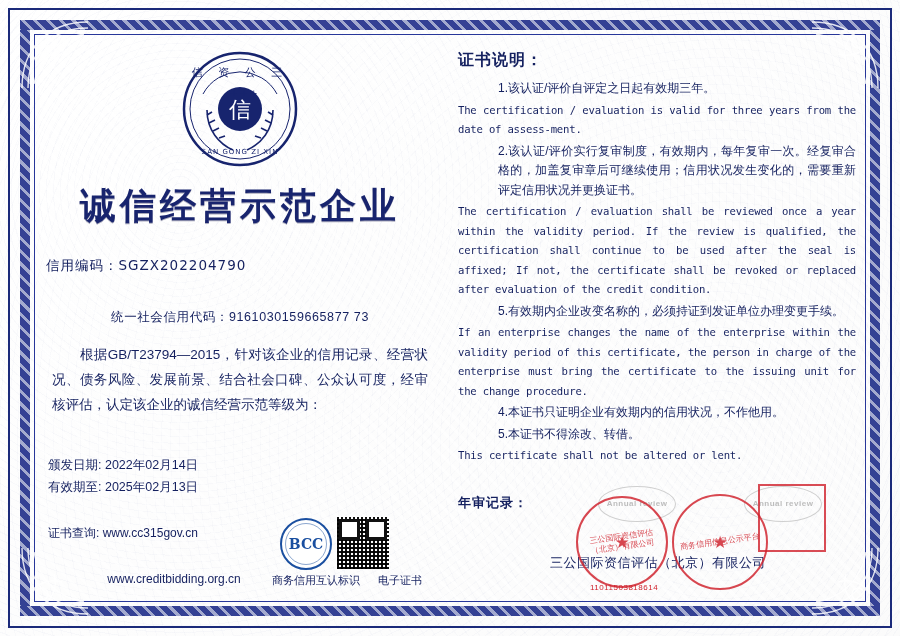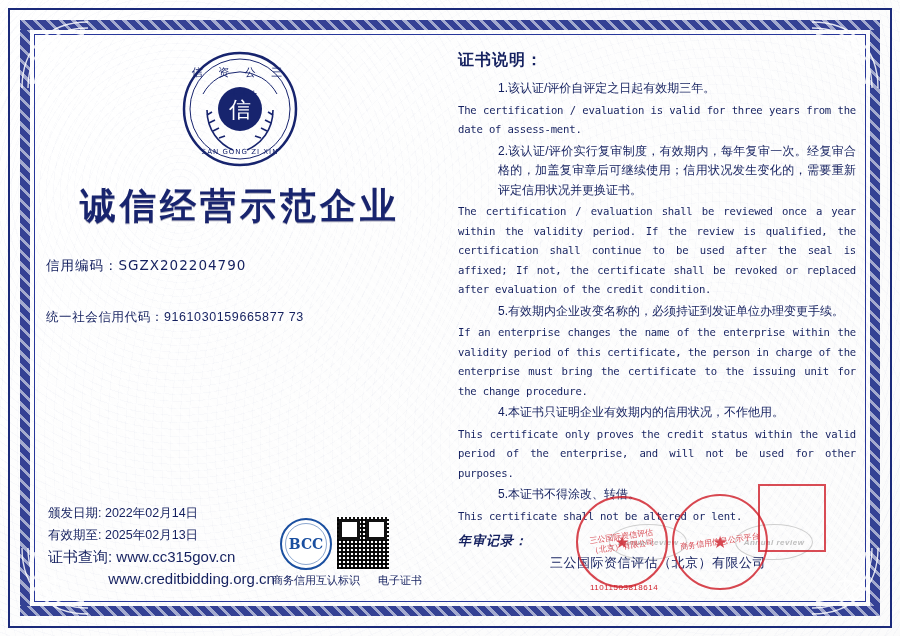--- a/index.html
+++ b/index.html
@@ -87,20 +87,21 @@
   }
   .code-line{
     text-align:left;
     margin-top:26px;
     font-size:13.5px;
     color:#14205f;
     letter-spacing:1px;
     font-family:"DejaVu Sans","Liberation Sans",sans-serif;
   }
   .uscc-line{
+    text-align:center;
     margin-top:34px;
     font-size:12.5px;
     color:#14205f;
     letter-spacing:.6px;
   }
   .body-text{
     margin-top:16px;
     font-size:13.5px;
     line-height:25px;
     color:#14205f;
@@ -118,21 +119,21 @@
     margin-top:10px;
   }
   .meta{
     position:absolute;
     left:8px;bottom:6px;
     font-size:12.5px;
     color:#14205f;
     line-height:22px;
   }
   .meta .row{white-space:nowrap;}
-  .meta .small{font-size:15px;}
+  .meta .small{font-size:12px;margin-top:24px;}
 
   
   .badges{
     position:absolute;
     left:240px;bottom:26px;
     display:flex;align-items:flex-end;gap:4px;
   }
   .bcc{
     width:48px;height:48px;border-radius:50%;
     border:2px solid #1a4fa0;
@@ -175,27 +176,26 @@
   .r-para{
     font-size:11.6px;
     line-height:19.5px;
     color:#14205f;
     margin-bottom:2px;
     text-align:justify;
   }
   .r-para.cn{font-size:12px;margin-left:40px;}
   .r-para.en{font-family:"DejaVu Sans Mono","Liberation Mono",monospace;font-size:10.6px;letter-spacing:-.2px;}
   .annual{
-    margin-top:6px;
+    margin-top:28px;
     font-size:13px;color:#14205f;font-weight:bold;letter-spacing:1px;
     position:relative;
-    font-style:italic;
   }
   .annual-ovals{
-    position:absolute;left:151px;top:-8px;display:flex;gap:48px;
+    position:absolute;left:140px;top:-8px;display:flex;gap:68px;
   }
   .oval{
     width:76px;height:34px;border-radius:50%;
     border:1px solid #cfcfcf;
     display:flex;align-items:center;justify-content:center;
     color:#bdbdbd;font-size:8px;letter-spacing:.5px;
   }
   .issuer-name{
     position:absolute;
     left:110px;bottom:24px;
@@ -326,20 +326,21 @@
       </div>
 
       <div class="title-cn">诚信经营示范企业</div>
 
       <div class="code-line">
         <span>信用编码：</span><span>SGZX202204790</span>
       </div>
 
       <div class="uscc-line">统一社会信用代码：9161030159665877 73</div>
 
+      <div class="body-text">根据GB/T23794—2015，针对该企业的信用记录、经营状况、债务风险、发展前景、结合社会口碑、公众认可度，经审核评估，认定该企业的诚信经营示范等级为：</div>
 
 
       <div class="meta">
         <div class="row">
           <span>颁发日期:</span>
           <span>2022年02月14日</span>
         </div>
         <div class="row">
           <span>有效期至:</span>
           <span>2025年02月13日</span>
@@ -372,21 +373,20 @@
       <div class="r-para cn">1.该认证/评价自评定之日起有效期三年。</div>
       <div class="r-para en">The certification / evaluation is valid for three years from the date of assess-ment.</div>
 
       <div class="r-para cn">2.该认证/评价实行复审制度，有效期内，每年复审一次。经复审合格的，加盖复审章后可继续使用；信用状况发生变化的，需要重新评定信用状况并更换证书。</div>
       <div class="r-para en">The certification / evaluation shall be reviewed once a year within the validity period. If the review is qualified,  the certification shall continue to be used after the seal is affixed; If not, the certificate shall be revoked or replaced after evaluation of the credit condition.</div>
 
       <div class="r-para cn">5.有效期内企业改变名称的，必须持证到发证单位办理变更手续。</div>
       <div class="r-para en">If an enterprise changes the name of the enterprise within the validity period of this certificate, the person in charge of the enterprise must bring the certificate to the issuing unit for the change procedure.</div>
 
       <div class="r-para cn">4.本证书只证明企业有效期内的信用状况，不作他用。</div>
-      <div class="r-para en">This certificate only proves the credit status within the valid period of the enterprise, and will not be used for other purposes.</div>
 
       <div class="r-para cn">5.本证书不得涂改、转借。</div>
       <div class="r-para en">This certificate shall not be altered or lent.</div>
 
       <div class="annual">
         <span>年审记录：</span>
         <div class="annual-ovals">
           <div class="oval">Annual review</div>
           <div class="oval">Annual review</div>
         </div>

